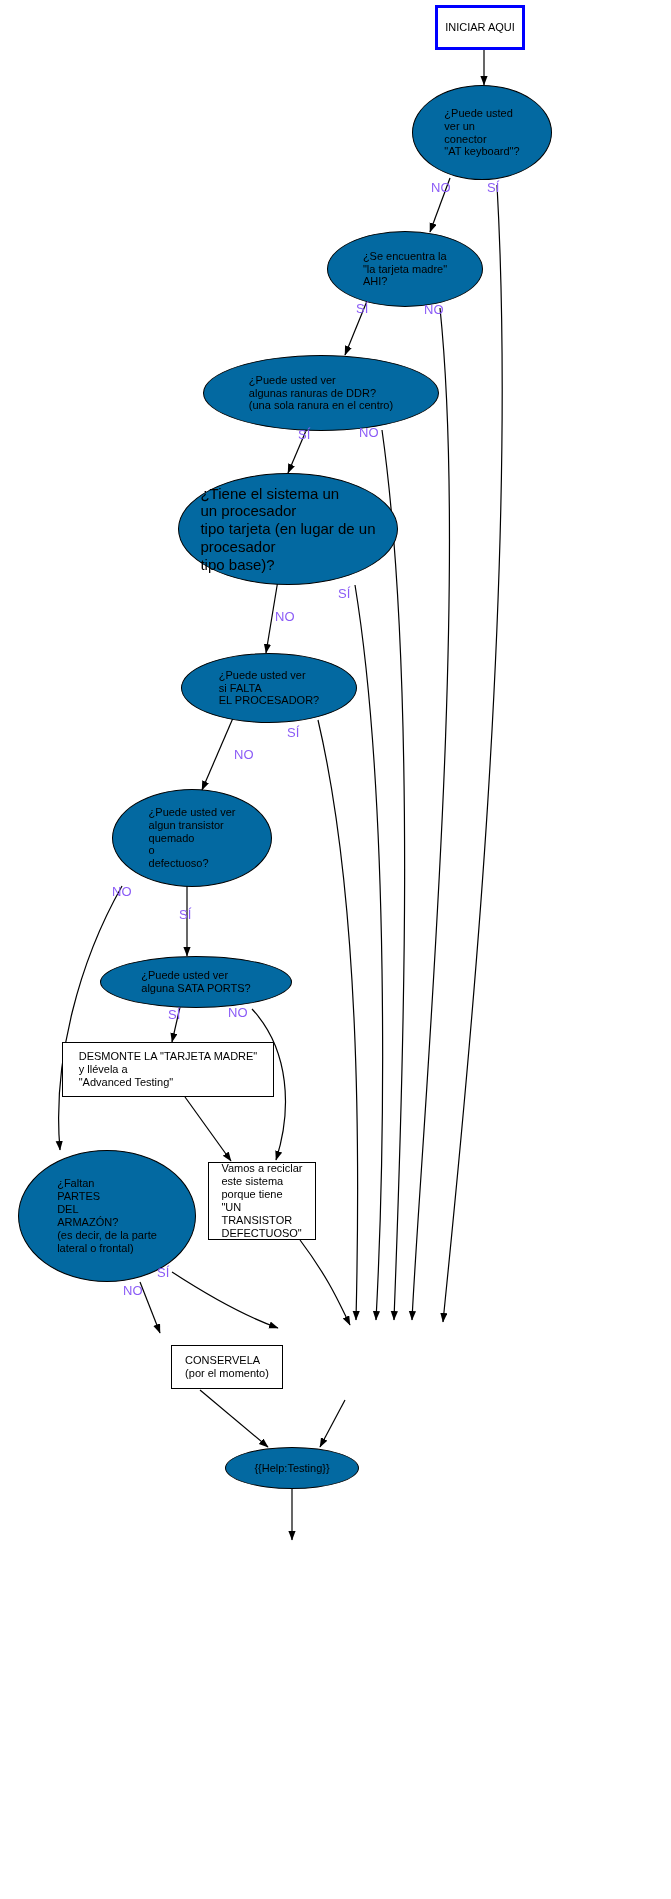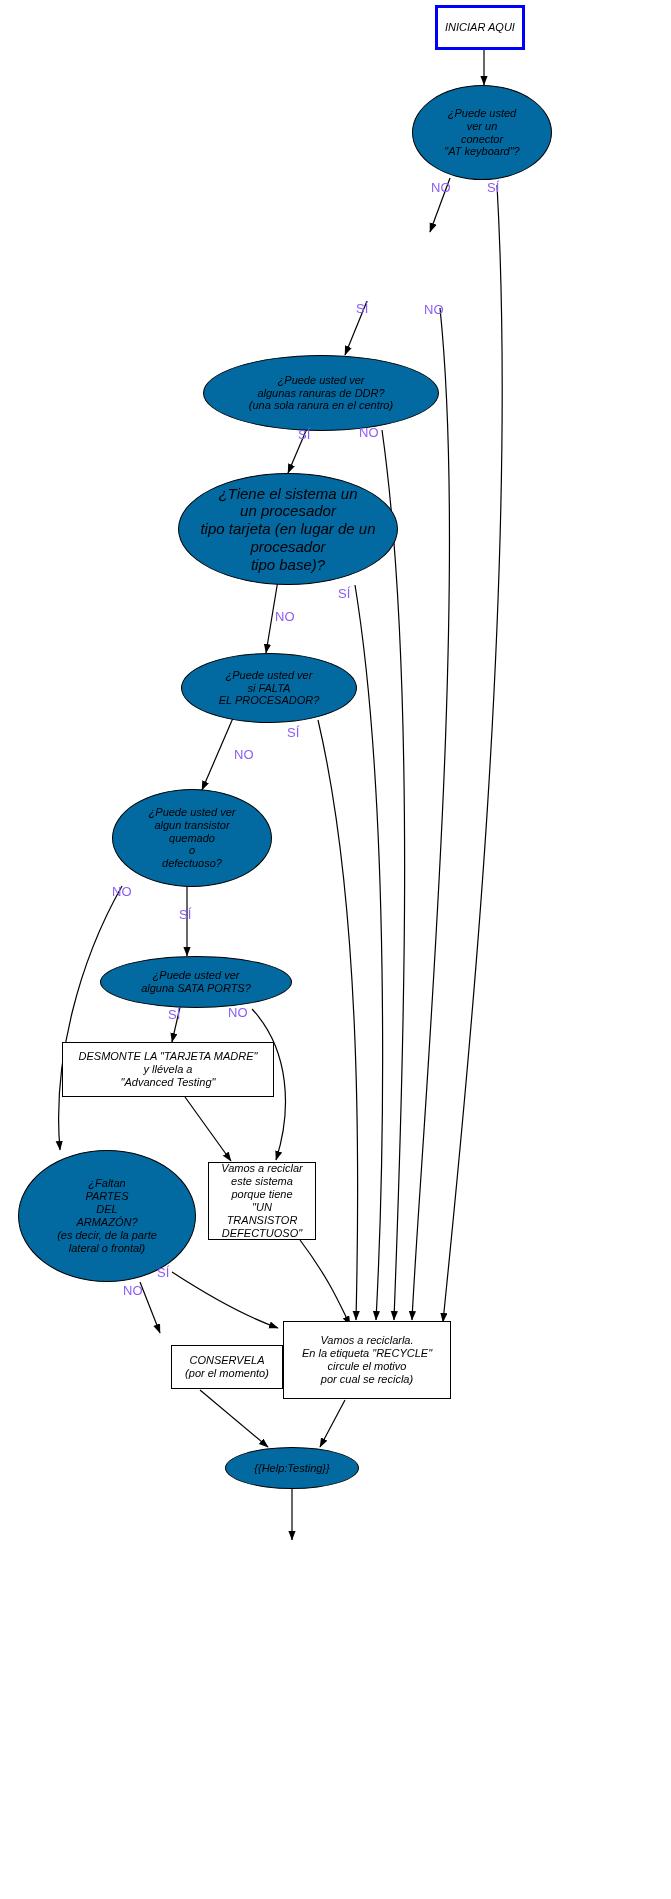--- a/index.html
+++ b/index.html
@@ -1,19 +1,19 @@
 <!DOCTYPE html>
 <html><head>
 <meta charset="utf-8">
 <style>
   html,body{margin:0;padding:0;background:#ffffff;}
   body{font-family:"Liberation Sans",sans-serif;}
   #canvas{position:relative;width:671px;height:1899px;background:#ffffff;overflow:hidden;}
   svg#edges{position:absolute;left:0;top:0;width:671px;height:1899px;}
-  .node{position:absolute;box-sizing:border-box;display:flex;align-items:center;justify-content:center;text-align:center;color:#000;font-style:italic;}
+  .node{position:absolute;box-sizing:border-box;display:flex;align-items:center;justify-content:center;color:#000;}
   .node .lbl{line-height:1.18;white-space:pre-line;}
   .ellipse{border:1.2px solid #000;border-radius:50%;background:#0369a1;}
   .box{border:1.3px solid #000;background:#fff;}
   .box-start{border:3px solid #0000ff;background:#fff;}
   .box-dashed{border:1.6px dashed #e8554e;background:#fff;color:#c0392b;}
   .edge-label{position:absolute;color:#8b5cf6;white-space:nowrap;}
 </style>
 </head>
 <body>
 
@@ -77,20 +77,25 @@
     <span class="lbl">INICIAR AQUI</span>
   </div>
 
   <div class="node ellipse" style="left:412px;top:85px;width:140px;height:95px;font-size:11px;">
     <span class="lbl">¿Puede usted
 ver un
 conector
 "AT keyboard"?</span>
   </div>
 
+  <div class="node ellipse" style="left:327px;top:231px;width:156px;height:76px;font-size:11px;">
+    <span class="lbl">¿Se encuentra la
+"la tarjeta madre"
+AHI?</span>
+  </div>
 
   <div class="node ellipse" style="left:203px;top:355px;width:236px;height:76px;font-size:11px;">
     <span class="lbl">¿Puede usted ver
 algunas ranuras de DDR?
 (una sola ranura en el centro)</span>
   </div>
 
   <div class="node ellipse" style="left:178px;top:473px;width:220px;height:112px;font-size:15px;">
     <span class="lbl">¿Tiene el sistema un
 un procesador
@@ -135,26 +140,20 @@
 
   <div class="node ellipse" style="left:18px;top:1150px;width:178px;height:132px;font-size:11px;">
     <span class="lbl">¿Faltan
 PARTES
 DEL
 ARMAZÓN?
 (es decir, de la parte
 lateral o frontal)</span>
   </div>
 
-  <div class="node box" style="left:283px;top:1321px;width:168px;height:78px;font-size:11px;">
-    <span class="lbl">Vamos a reciclarla.
-En la etiqueta "RECYCLE"
-circule el motivo
-por cual se recicla)</span>
-  </div>
 
   <div class="node box" style="left:124px;top:1345px;width:112px;height:44px;font-size:11px;margin-left:47px;">
     <span class="lbl">CONSERVELA
 (por el momento)</span>
   </div>
 
   <div class="node ellipse" style="left:225px;top:1447px;width:134px;height:42px;font-size:11px;">
     <span class="lbl">{{Help:Testing}}</span>
   </div>
 

